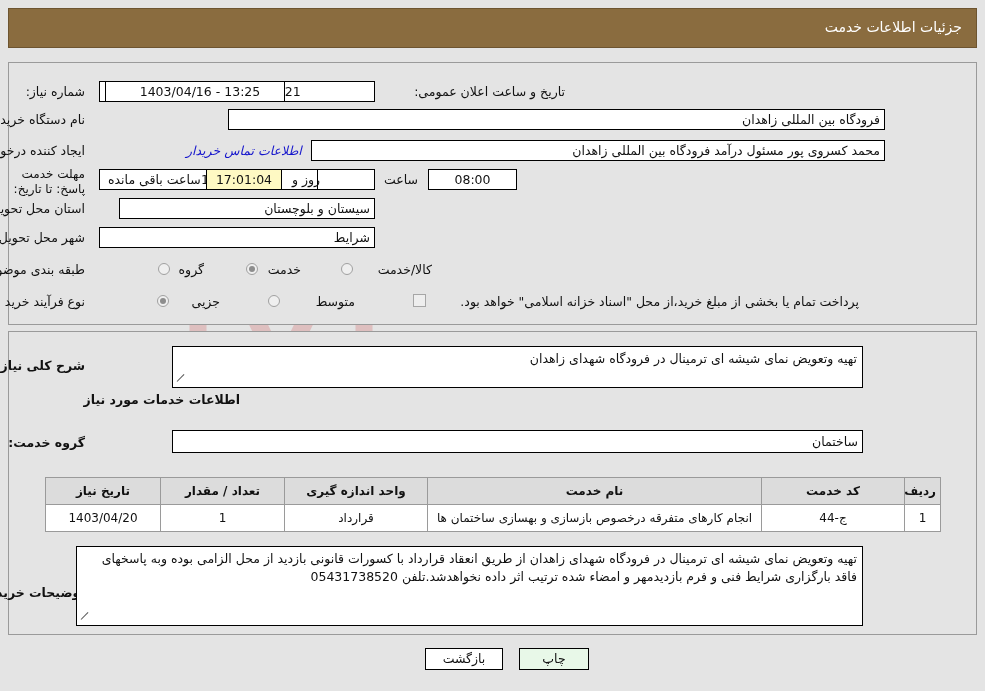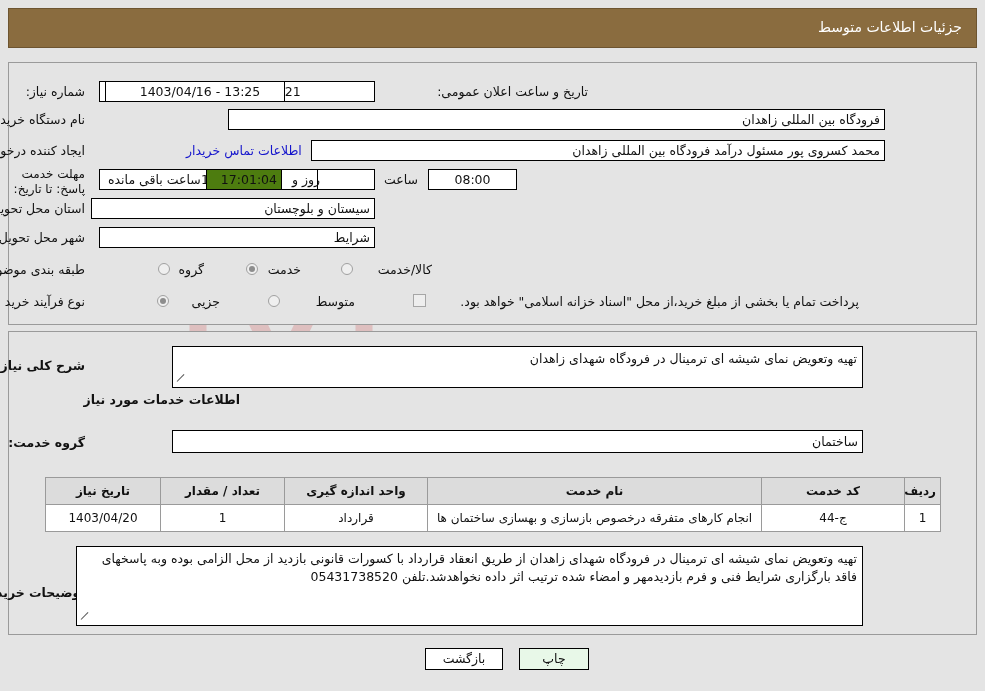--- a/index.html
+++ b/index.html
@@ -96,21 +96,21 @@
     font-size: 12.5px;
     color: #111;
     line-height: 19px;
     padding: 0 4px;
     white-space: nowrap;
     overflow: hidden;
     z-index: 12;
   }
   .box.center { text-align: center; }
   .box.right  { text-align: right; }
-  .box.yellow { background: #4d7c0f; text-align: right; }
+  .box.yellow { background: #fef9c3; }
   .box.tall {
     white-space: normal;
     line-height: 17px;
     padding: 3px 5px;
     overflow: hidden;
   }
   .resizer {
     position: absolute;
     left: 3px;
     bottom: 1px;
@@ -128,20 +128,21 @@
     transform-origin: left center;
   }
 
   .link {
     position: absolute;
     color: #1414cc;
     font-size: 12.5px;
     white-space: nowrap;
     cursor: pointer;
     z-index: 12;
+    font-style: italic;
   }
 
   
   .radio {
     position: absolute;
     width: 12px;
     height: 12px;
     border-radius: 50%;
     border: 1px solid #a0a0a0;
     background: #efefef;
@@ -214,48 +215,48 @@
 
 <div id="watermark">
   <svg class="wm-shield" width="190" height="185" viewBox="0 0 190 185">
     <path d="M95 6 L178 36 L178 96 C178 140 140 168 95 180 C50 168 12 140 12 96 L12 36 Z" fill="none" stroke="#d9a0a0" stroke-width="17" opacity="0.55"></path>
     <path d="M62 60 L95 128 L128 60" fill="none" stroke="#d9a0a0" stroke-width="17" opacity="0.55"></path>
   </svg>
   <div class="wm-text">AriaTender.net</div>
 </div>
 
 <div id="topbar">
-  <div class="title">جزئیات اطلاعات متوسط</div>
+  <div class="title">جزئیات اطلاعات خدمت</div>
 </div>
 
 <div class="panel" id="panel-top"></div>
 
 <div class="lbl" style="right:900px; top:84px;">شماره نیاز:</div>
 <div class="box center" style="right:610px; top:81px; width:276px; height:21px;">1103003860000021</div>
-<div class="lbl" style="right:397px; top:84px;">تاریخ و ساعت اعلان عمومی:</div>
+<div class="lbl" style="right:420px; top:84px;">تاریخ و ساعت اعلان عمومی:</div>
 <div class="box center" style="right:700px; top:81px; width:180px; height:21px; left:103px;padding-left:14px;">13:25 - 1403/04/16</div>
 
 <div class="lbl" style="right:900px; top:112px;">نام دستگاه خریدار:</div>
 <div class="box right" style="right:100px; top:109px; left:228px; height:21px;">فرودگاه بین المللی زاهدان</div>
 
 <div class="lbl" style="right:900px; top:143px;">ایجاد کننده درخواست:</div>
 <div class="box right" style="right:100px; top:140px; left:311px; height:21px;">محمد کسروی پور مسئول درآمد فرودگاه بین المللی زاهدان</div>
 <div class="link" style="left:186px; top:143px;">اطلاعات تماس خریدار</div>
 
 <div class="lbl small" style="right:900px; top:167px; width:84px; white-space:normal; text-align:right; line-height:15px;">مهلت خدمت پاسخ: تا تاریخ:</div>
 <div class="box center" style="right:610px; top:169px; width:276px; height:21px;">1403/04/20</div>
 <div class="lbl" style="right:567px; top:172px;text-align:center;">ساعت</div>
 <div class="box center" style="right:468px; top:169px; width:89px; height:21px;">08:00</div>
 <div class="box center" style="right:667px; top:169px; width:88px; height:21px; left:330px;">3</div>
 <div class="lbl" style="left:292px; top:172px;">روز و</div>
 <div class="box center yellow" style="left:206px; top:169px; width:76px; height:21px;">17:01:04</div>
 <div class="lbl" style="left:108px; top:172px;">ساعت باقی مانده</div>
 
 <div class="lbl" style="right:900px; top:201px;">استان محل تحویل:</div>
-<div class="box right" style="right:610px; top:198px; width:284px; height:21px;">سیستان و بلوچستان</div>
+<div class="box right" style="right:610px; top:198px; width:256px; height:21px;">سیستان و بلوچستان</div>
 
 <div class="lbl" style="right:900px; top:230px;">شهر محل تحویل:</div>
 <div class="box right" style="right:610px; top:227px; width:276px; height:21px;">شرایط</div>
 
 <div class="lbl" style="right:900px; top:262px;">طبقه بندی موضوعی:</div>
 <div class="radio" style="right:815px; top:263px;"></div>
 <div class="lbl" style="right:781px; top:262px;">گروه</div>
 <div class="radio on" style="right:727px; top:263px;"></div>
 <div class="lbl" style="right:684px; top:262px;">خدمت</div>
 <div class="radio" style="right:632px; top:263px;"></div>

